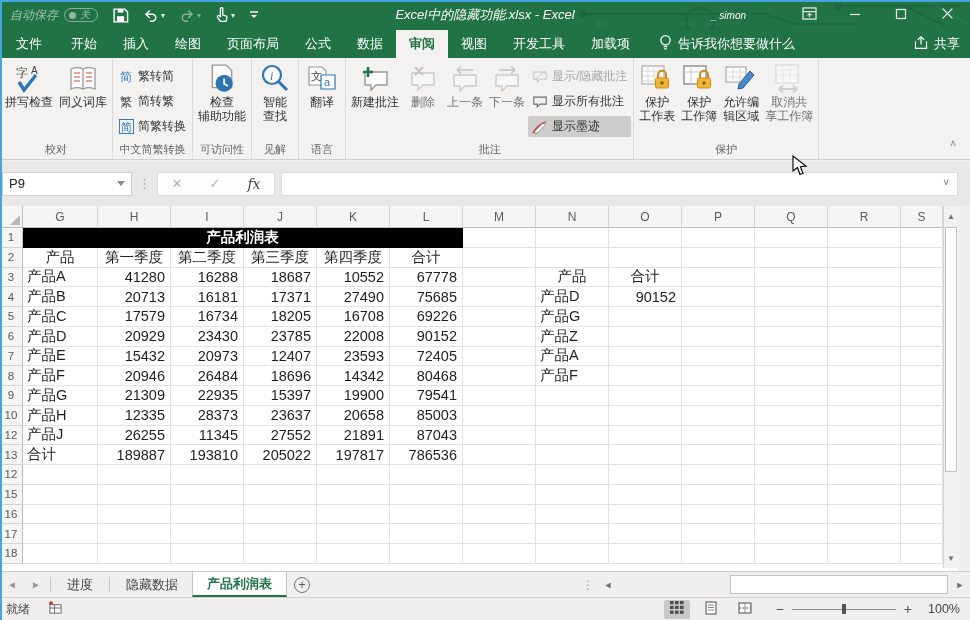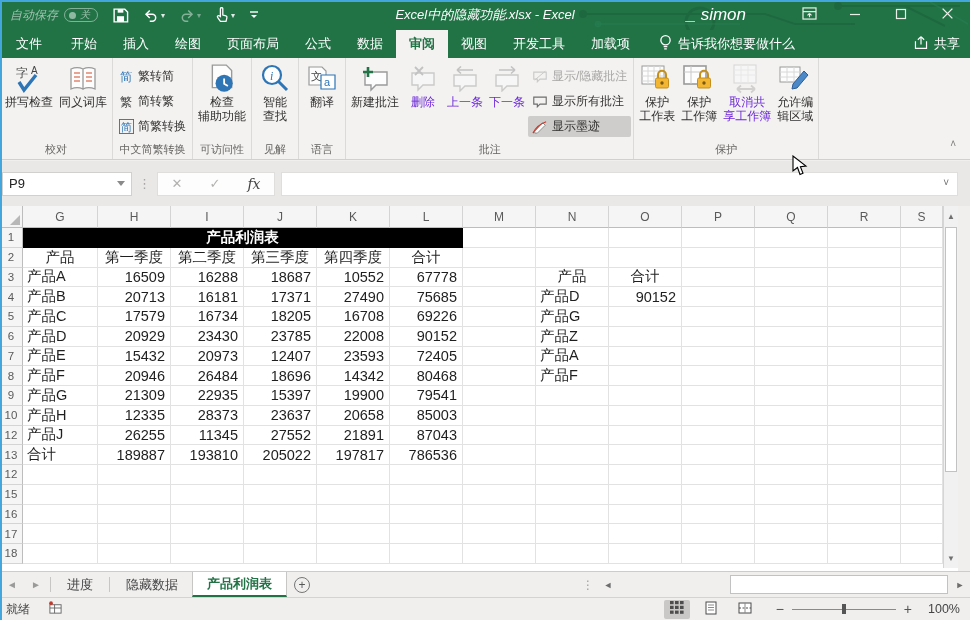--- a/index.html
+++ b/index.html
@@ -16,40 +16,40 @@
   .qat { position:absolute; left:10px; top:0; height:30px; display:flex; align-items:center; gap:14px; z-index:2;}
   .autosave { display:flex; align-items:center; gap:6px; opacity:.55; font-size:12px; }
   .pill { width:34px; height:14px; border:1px solid rgba(255,255,255,.8); border-radius:8px; display:flex; align-items:center; gap:4px; padding:0 4px; font-size:10px; }
   .pill .dot { width:7px; height:7px; border-radius:50%; background:rgba(255,255,255,.9); }
   .qbtn { display:flex; align-items:center; gap:2px; }
   .qbtn svg { display:block; }
   .dd { font-size:8px; color:rgba(255,255,255,.85); }
   .dim { opacity:.45; }
   #title-text { position:absolute; left:0; right:0; top:0; height:30px; display:flex; align-items:center; justify-content:center; font-size:13px; color:#fdfdfd; z-index:1;}
   .win-right { position:absolute; right:0; top:0; height:30px; display:flex; align-items:center; z-index:2; }
-  .win-right .user { font-size:17px; margin-right:40px; }
+  .win-right .user { font-size:10px; margin-right:40px; }
   .winbtn { width:46px; height:30px; display:flex; align-items:center; justify-content:center; }
 
   
   #tabrow { position:absolute; left:0; top:30px; width:970px; height:28px; background:#217346; display:flex; align-items:stretch; z-index:4; }
   .rtab { color:#fff; font-size:13px; padding:0 13px; display:flex; align-items:center; cursor:default; }
   .rtab.file { padding:0 16px; }
   .rtab.active { background:#f3f2f1; color:#217346; font-weight:bold; }
   #tellme { display:flex; align-items:center; gap:6px; color:#fff; font-size:13px; margin-left:16px; }
   #share-area { position:absolute; right:10px; top:0; height:28px; display:flex; align-items:center; gap:5px; color:#fff; font-size:13px; }
 
   
   #ribbon { position:absolute; left:0; top:58px; width:970px; height:102px; background:#f3f2f1; border-bottom:1px solid #d2d0ce; display:flex; z-index:3; }
   .rgroup { display:flex; flex-direction:column; border-right:1px solid #dcdad8; padding:2px 2px 0 2px; }
   .rgroup-content { flex:1; display:flex; align-items:flex-start; }
   .rgroup-label { height:17px; text-align:center; font-size:11px; color:#666461; line-height:15px; }
   .rbtn { display:flex; flex-direction:column; align-items:center; justify-content:flex-start; padding:3px 3px 0 3px; min-width:42px; }
   .rbtn .ric { height:32px; display:flex; align-items:center; justify-content:center; }
   .rbtn .rlab { font-size:12px; line-height:14px; color:#323130; text-align:center; white-space:nowrap; }
-  .rbtn.disabled .rlab { color:#6d28d9; }
+  .rbtn.disabled .rlab { color:#737373; }
   .rbtn.disabled svg { opacity:.45; filter:grayscale(1); }
   .sbtn { display:flex; align-items:center; gap:4px; height:21px; font-size:12px; color:#323130; padding:0 4px; white-space:nowrap; }
   .sbtn.disabled { color:#a8a6a4; }
   .sbtn.disabled svg { opacity:.45; filter:grayscale(1); }
   .sbtn.toggled { background:#cfcdcb; border-radius:2px; }
   .stack { display:flex; flex-direction:column; justify-content:flex-start; padding-top:6px; gap:4px; }
   #ribbon-fill { flex:1; position:relative; }
   #collapse-chevron { position:absolute; right:14px; bottom:10px; color:#7a7a7a; font-size:10px; }
 
   
@@ -440,41 +440,41 @@
                 <rect x="1" y="2" width="22" height="18" fill="#fdfdfd" stroke="#9a9a9a" stroke-width="1.6"></rect>
                 <path d="M1 8h22M8 2v18" stroke="#c9c9c9"></path>
                 <path d="M17 14v-3.2a4 4 0 0 1 8 0V14" fill="none" stroke="#c58f1b" stroke-width="2"></path>
                 <rect x="14.5" y="14" width="13" height="10" rx="1.5" fill="#f2b632" stroke="#c58f1b"></rect>
                 <circle cx="21" cy="19" r="1.7" fill="#7a5a10"></circle>
               </svg>
             </span>
             <div class="rlab">保护</div>
             <div class="rlab">工作簿</div>
           </div>
+          <div class="rbtn">
+            <span class="ric">
+              <svg width="32" height="30" viewBox="0 0 32 30">
+                <rect x="1" y="3" width="20" height="15" fill="#fdfdfd" stroke="#9a9a9a"></rect>
+                <path d="M1 8h20M1 13h20M8 3v15M15 3v15" stroke="#d8d8d8"></path>
+                <path d="M14 20 25 7l4 4-11 13-5 1z" fill="#4a88c7" stroke="#2c5d96"></path>
+              </svg>
+            </span>
+            <div class="rlab">允许编</div>
+            <div class="rlab">辑区域</div>
+          </div>
           <div class="rbtn disabled">
             <span class="ric">
               <svg width="32" height="30" viewBox="0 0 32 30">
                 <rect x="3" y="1" width="22" height="18" fill="#fdfdfd" stroke="#b5b5b5"></rect>
                 <path d="M3 6h22M3 11h22M10 1v18M17 1v18" stroke="#dcdcdc"></path>
                 <path d="M6 25h18m-18 0 4-3.5M6 25l4 3.5m14-3.5-4-3.5m4 3.5-4 3.5" stroke="#a8a8a8" stroke-width="1.8" fill="none"></path>
               </svg>
             </span>
             <div class="rlab">取消共</div>
             <div class="rlab">享工作簿</div>
-          </div>
-          <div class="rbtn">
-            <span class="ric">
-              <svg width="32" height="30" viewBox="0 0 32 30">
-                <rect x="1" y="3" width="20" height="15" fill="#fdfdfd" stroke="#9a9a9a"></rect>
-                <path d="M1 8h20M1 13h20M8 3v15M15 3v15" stroke="#d8d8d8"></path>
-                <path d="M14 20 25 7l4 4-11 13-5 1z" fill="#4a88c7" stroke="#2c5d96"></path>
-              </svg>
-            </span>
-            <div class="rlab">允许编</div>
-            <div class="rlab">辑区域</div>
           </div>
         </div>
         <div class="rgroup-label">保护</div>
       </div>
       <div id="ribbon-fill">
         <div id="collapse-chevron">˄</div>
       </div>
     </div>
 
   <div id="formulabar">
@@ -536,21 +536,21 @@
           <div class="cell" style="width: 73px;"></div>
           <div class="cell" style="width: 73px;"></div>
           <div class="cell" style="width: 73px;"></div>
           <div class="cell" style="width: 73px;"></div>
           <div class="cell" style="width: 73px;"></div>
           <div class="cell" style="width: 42px;"></div>
         </div>
         <div class="grow">
           <div class="rowhead">3</div>
           <div class="cell al" style="width: 75px;">产品A</div>
-          <div class="cell ar" style="width: 73px;">16509</div>
+          <div class="cell ar" style="width: 73px;">41280</div>
           <div class="cell ar" style="width: 73px;">16288</div>
           <div class="cell ar" style="width: 73px;">18687</div>
           <div class="cell ar" style="width: 73px;">10552</div>
           <div class="cell ar" style="width: 73px;">67778</div>
           <div class="cell" style="width: 73px;"></div>
           <div class="cell ac" style="width: 73px;">产品</div>
           <div class="cell ac" style="width: 73px;">合计</div>
           <div class="cell" style="width: 73px;"></div>
           <div class="cell" style="width: 73px;"></div>
           <div class="cell" style="width: 73px;"></div>

